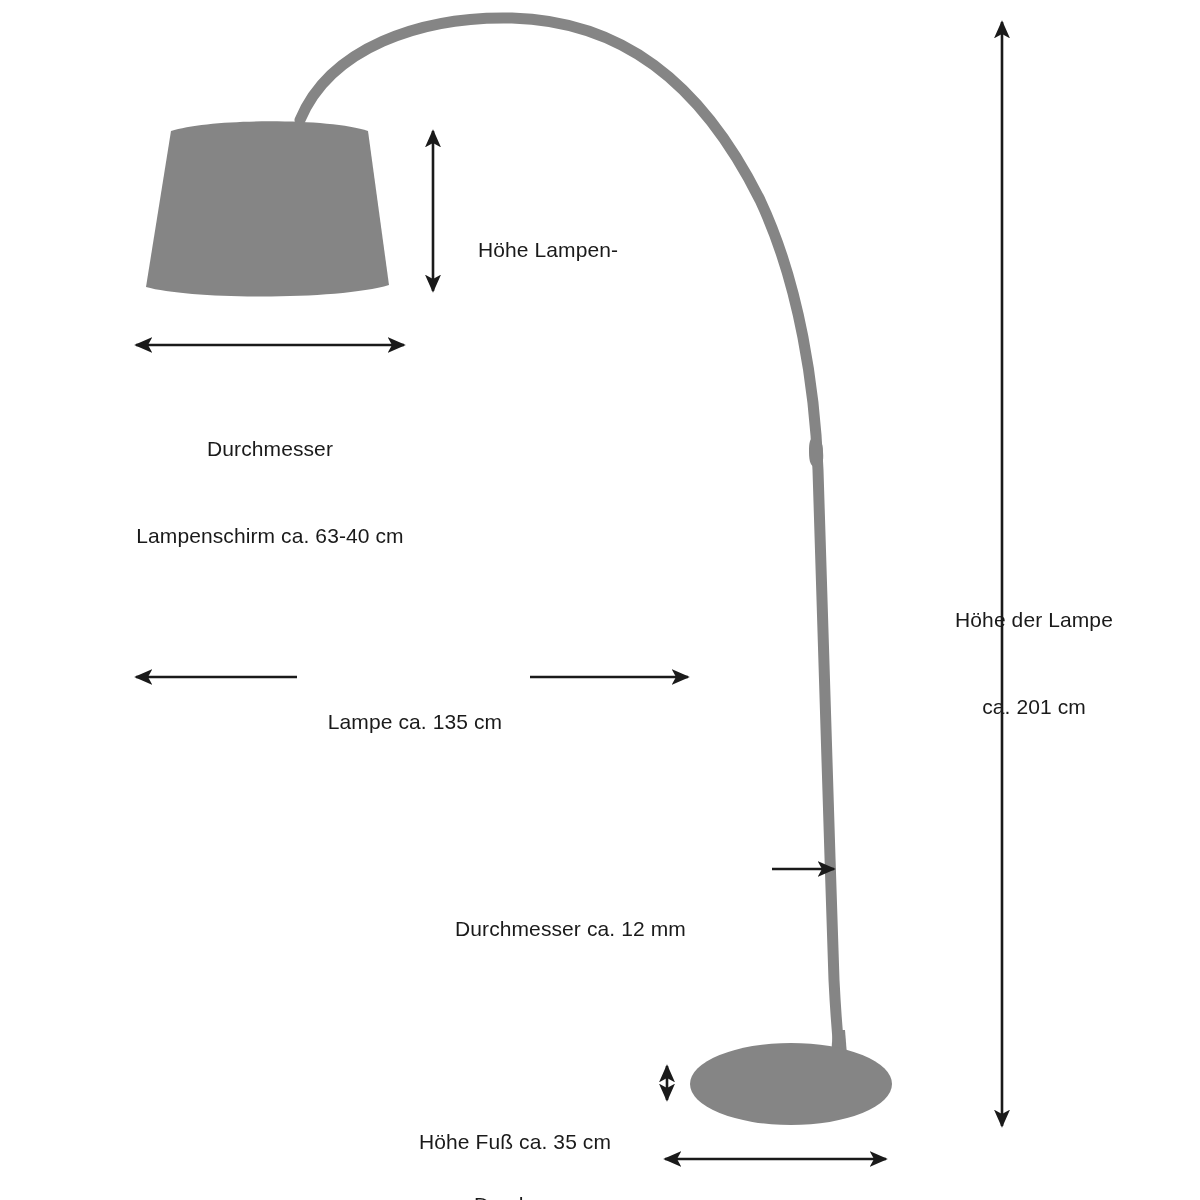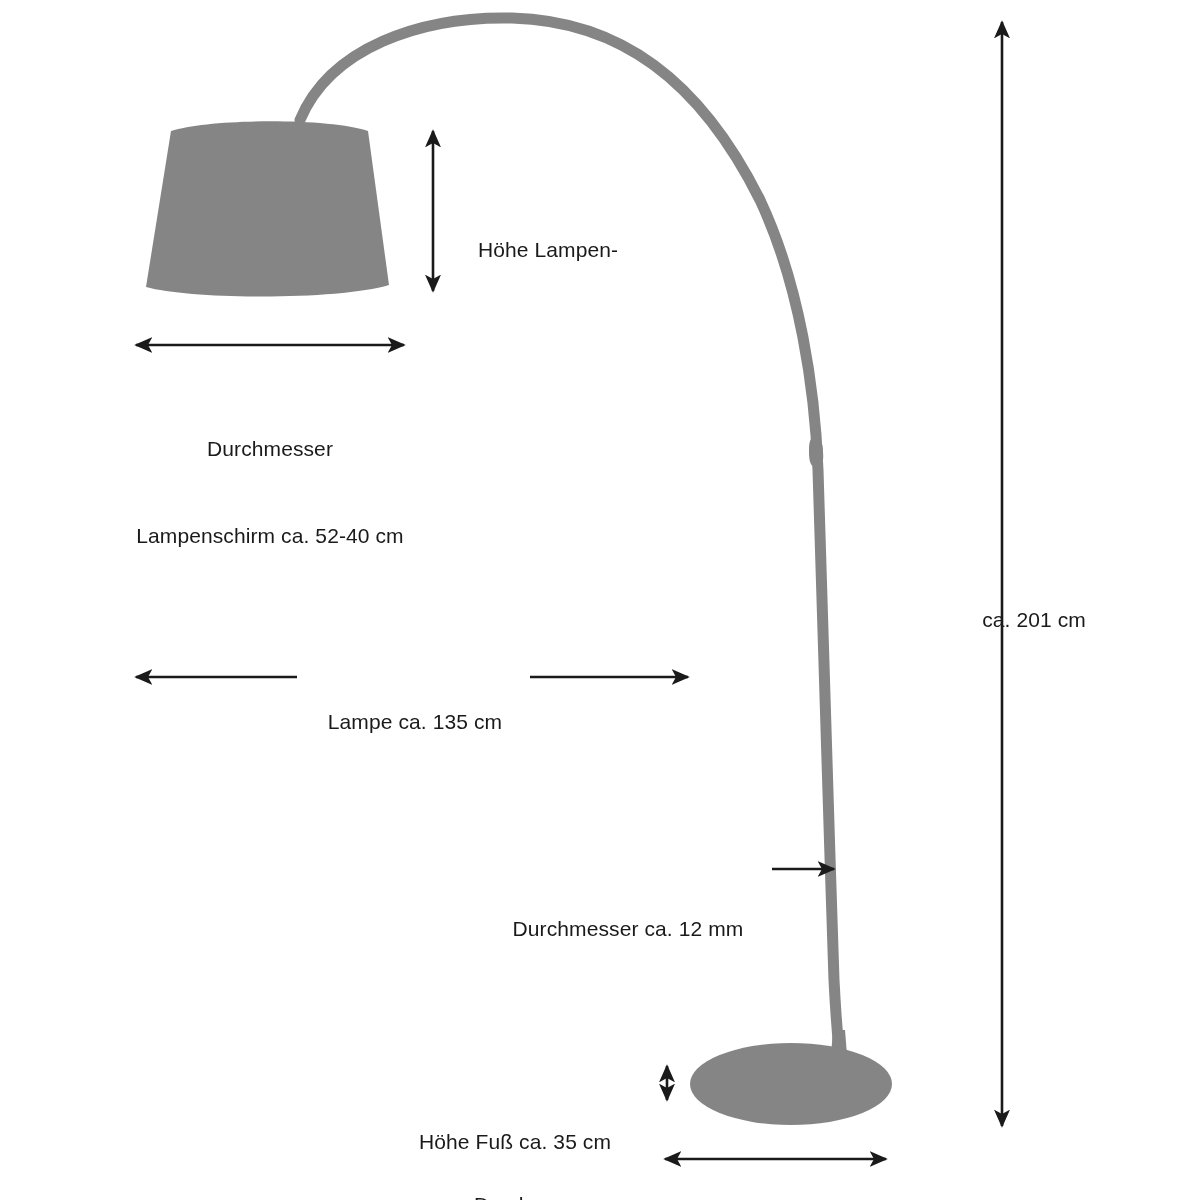--- a/index.html
+++ b/index.html
@@ -85,32 +85,33 @@
 
   <line x1="665" y1="1159" x2="886" y2="1159" stroke="#1a1a1a" stroke-width="2.6" marker-start="url(#arrowStart)" marker-end="url(#arrowEnd)"></line>
 </svg>
 
 <div class="dim-label ta-left" style="left:478px;top:178px;width:300px;">
   <div>Höhe Lampen-</div>
 </div>
 
 <div class="dim-label ta-center" style="left:90px;top:377px;width:360px;">
   <div>Durchmesser</div>
-  <div>Lampenschirm ca. 52-40 cm</div>
+  <div>Lampenschirm ca. 63-40 cm</div>
 </div>
 
 <div class="dim-label ta-center" style="left:898px;top:548px;width:272px;">
+  <div>Höhe der Lampe</div>
   <div>ca. 201 cm</div>
 </div>
 
 <div class="dim-label ta-center" style="left:290px;top:650px;width:250px;">
   <div>Lampe ca. 135 cm</div>
 </div>
 
-<div class="dim-label ta-left" style="left:478px;top:857px;width:300px;text-align:center;">
+<div class="dim-label ta-left" style="left:455px;top:857px;width:300px;">
   <div>Durchmesser ca. 12 mm</div>
 </div>
 
 <div class="dim-label ta-left" style="left:419px;top:1070px;width:240px;">
   <div>Höhe Fuß ca. 35 cm</div>
 </div>
 
 <div class="dim-label ta-left" style="left:474px;top:1133px;width:200px;">
   <div>Durchmesser</div>
   

